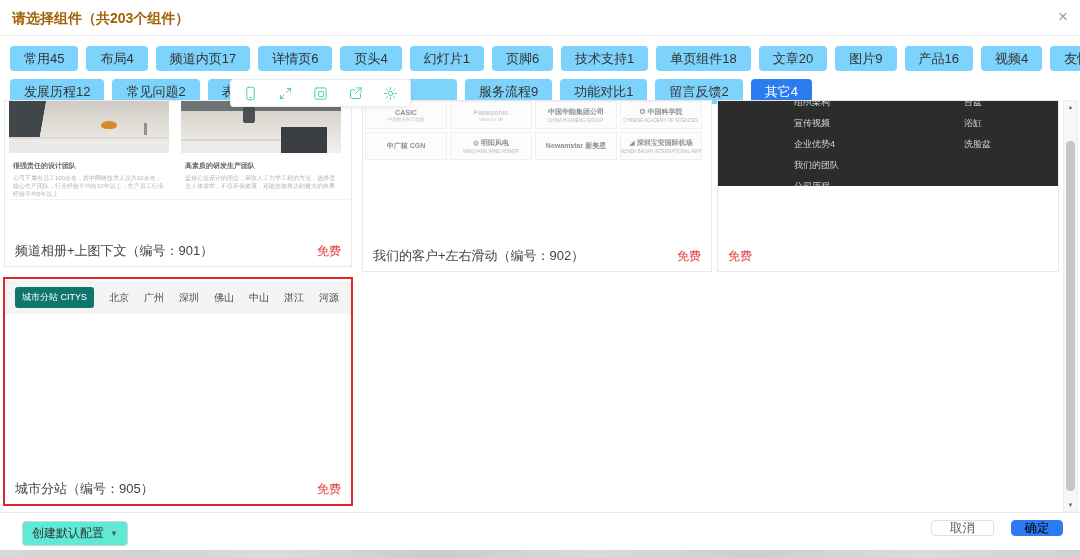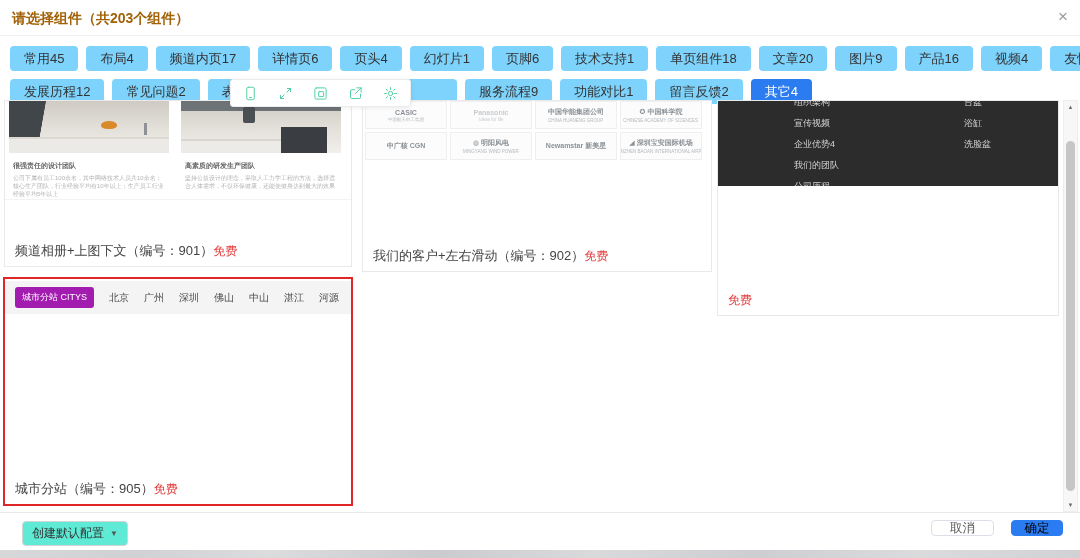--- a/index.html
+++ b/index.html
@@ -21,23 +21,23 @@
 
   
   .ptoolbar { position:absolute; left:230px; top:79px; height:28px; display:flex; align-items:center; background:#fff; border:1px solid #ececec; border-radius:3px; box-shadow:0 1px 5px rgba(0,0,0,.07); padding:0 2px; z-index:5; }
   .ptool { width:35px; height:26px; display:flex; align-items:center; justify-content:center; cursor:pointer; }
   .ptool svg { stroke:#53d1a1; fill:none; stroke-width:1.6; stroke-linecap:round; stroke-linejoin:round; }
 
   
   .card { position:absolute; background:#fff; border:1px solid #e9e9e9; overflow:hidden; }
   .card1 { left:4px;  top:100px; width:348px; height:167px; }
   .card2 { left:362px; top:100px; width:350px; height:172px; }
-  .card3 { left:717px; top:100px; width:342px; height:216px; }
+  .card3 { left:717px; top:100px; width:342px; height:172px; }
   .card4 { left:3px; top:277px; width:350px; height:229px; border:2px solid #e02626; }
-  .card-label { position:absolute; left:0; right:0; bottom:0; height:30px; display:flex; align-items:center; padding:0 10px; background:#fff; }
+  .card-label { position:absolute; left:0; right:0; bottom:0; height:30px; display:flex; align-items:center; justify-content:space-between; padding:0 10px; background:#fff; }
   .card-label .name { font-size:13px; color:#444; }
   .card-label .price { font-size:12px; color:#e23b3b; }
 
   
   .photo { position:absolute; top:0; height:52px; width:160px; background:linear-gradient(180deg,#cfcbc4 0%,#e4e1db 55%,#f2f0ec 100%); overflow:hidden; }
   .photo.p1 { left:4px; } .photo.p2 { left:176px; }
   .p1 .figure { position:absolute; left:0; top:0; width:52px; height:52px; background:linear-gradient(100deg,#41464b 60%,transparent 61%); }
   .p1 .counter { position:absolute; left:0; bottom:0; width:160px; height:16px; background:#eceae6; border-top:2px solid #dcd9d3; }
   .p1 .fruit { position:absolute; left:92px; top:20px; width:16px; height:8px; border-radius:50% 50% 40% 40%; background:#d98a2b; }
   .p1 .tap { position:absolute; right:22px; top:22px; width:3px; height:12px; background:#8e9296; }
@@ -59,21 +59,21 @@
   .logo-tile.faint .logo-main,.logo-tile.faint .logo-sub { color:#c8ccd0; }
 
   
   .sitemap-dark { position:absolute; left:0; top:0; width:100%; height:85px; background:#2c2c2c; overflow:hidden; }
   .sm-col { position:absolute; top:-9px; font-size:9px; color:#d4d4d4; line-height:21px; }
   .sm-col.left { left:76px; } .sm-col.right { left:246px; }
   .sm-col div { white-space:nowrap; }
 
   
   .city-bar { position:absolute; left:0; top:2px; right:0; height:33px; background:#f4f4f4; display:flex; align-items:center; padding:0 10px; gap:15px; }
-  .city-pill { background:#a21caf; color:#fff; font-size:9px; padding:4px 7px; border-radius:3px; white-space:nowrap; }
+  .city-pill { background:#0f766e; color:#fff; font-size:9px; padding:4px 7px; border-radius:3px; white-space:nowrap; }
   .city-link { font-size:10px; color:#4a4a4a; white-space:nowrap; }
 
   
   .scrollbar { position:absolute; left:1063px; top:100px; width:15px; height:412px; background:#f7f7f7; border:1px solid #ededed; }
   .sb-arrow { position:absolute; left:0; width:100%; height:12px; color:#6e6e6e; font-size:6px; text-align:center; line-height:12px; cursor:pointer; }
   .sb-arrow.up { top:0; } .sb-arrow.down { bottom:0; }
   .sb-thumb { position:absolute; left:2px; top:40px; width:9px; height:350px; background:#c6c6c6; border-radius:5px; cursor:pointer; }
 
   
   .ftr-line { position:absolute; left:0; top:512px; width:1080px; height:1px; background:#e9e9e9; }

